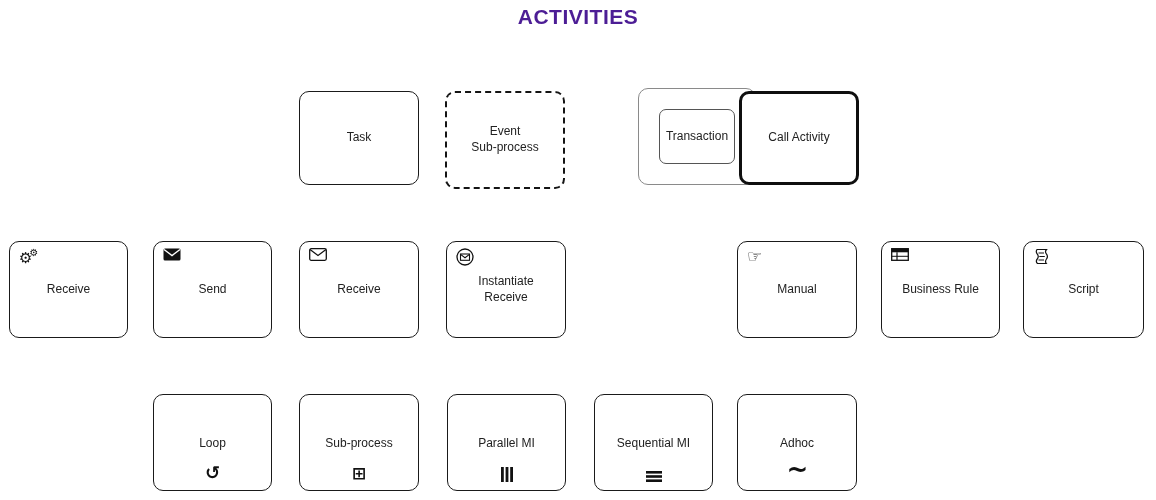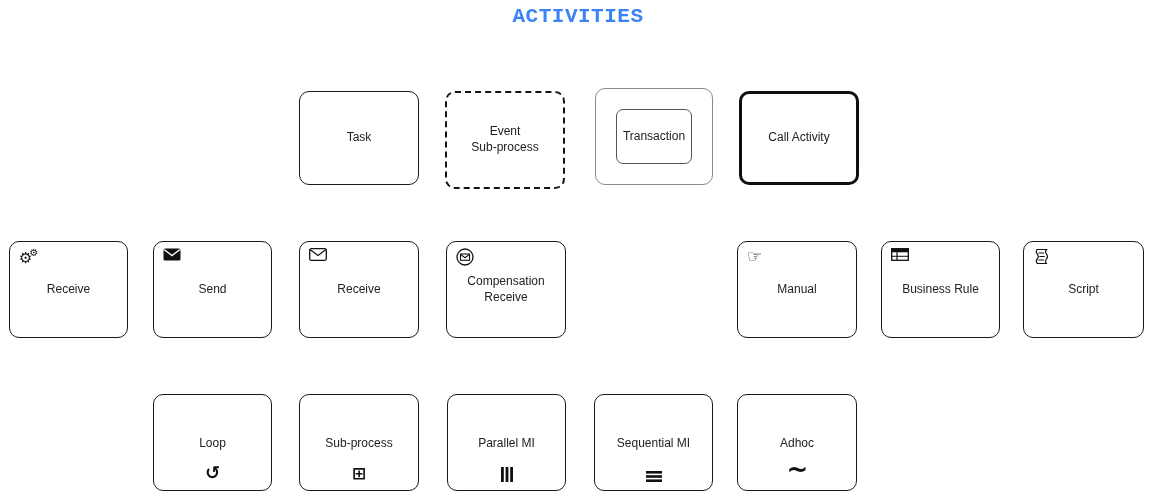--- a/index.html
+++ b/index.html
@@ -2,31 +2,31 @@
 <html><head>
 <meta charset="utf-8">
 <style>
   html,body{margin:0;padding:0;background:#fff;}
   #canvas{
     position:relative;width:1156px;height:500px;background:#ffffff;
     font-family:"Liberation Sans","DejaVu Sans",sans-serif;overflow:hidden;
   }
   .title{
     position:absolute;top:5px;left:0;width:100%;text-align:center;
-    font-size:21px;font-weight:bold;letter-spacing:.5px;color:#3b82f6;font-family:Liberation Mono, monospace;
+    font-size:21px;font-weight:bold;letter-spacing:.5px;color:#4c1d95;
   }
   .node{
     position:absolute;background:#fff;border:1.6px solid #1a1a1a;border-radius:10px;
     display:flex;align-items:center;justify-content:center;
     color:#222;font-size:12px;text-align:center;box-sizing:border-box;
   }
   .lbl{white-space:pre-line;line-height:1.3;padding:0 6px;}
   .dashed{border:2px dashed #141414;}
   .thick{border:3px solid #0f0f0f;}
-  .transaction{border:1.6px solid #8a8a8a;padding:20px;}
+  .transaction{border:1.6px solid #8a8a8a;padding:20px;margin-left:43px;}
   .inner-border{
     width:100%;height:100%;border:1.4px solid #555;border-radius:7px;
     display:flex;align-items:center;justify-content:center;box-sizing:border-box;
   }
   .corner-icon{position:absolute;top:6px;left:9px;line-height:1;}
   .glyph-icon{font-family:"DejaVu Sans",sans-serif;color:#111;}
   .gear-main{font-size:15px;}
   .gear-small{font-size:10px;vertical-align:7px;margin-left:-3px;}
   .hand{font-size:17px;}
   .node3 .lbl{position:absolute;top:41px;left:0;width:100%;padding:0;}
@@ -90,21 +90,21 @@
   </div>
 
   <div class="node" style="left:446px;top:241px;width:120px;height:97px;">
     <span class="corner-icon">
       <svg width="18" height="18" viewBox="0 0 18 18">
           <circle cx="9" cy="9" r="8" fill="none" stroke="#111" stroke-width="1.3"></circle>
           <rect x="4.5" y="6" width="9" height="6.3" fill="none" stroke="#111" stroke-width="1.1"></rect>
           <path d="M4.5 6.4 L9 9.7 L13.5 6.4" fill="none" stroke="#111" stroke-width="1.1"></path>
         </svg>
     </span>
-    <span class="lbl">Compensation
+    <span class="lbl">Instantiate
 Receive</span>
   </div>
 
 
   <div class="node" style="left:737px;top:241px;width:120px;height:97px;">
     <span class="corner-icon glyph-icon hand">☞</span>
     <span class="lbl">Manual</span>
   </div>
 
   <div class="node" style="left:881px;top:241px;width:119px;height:97px;">

